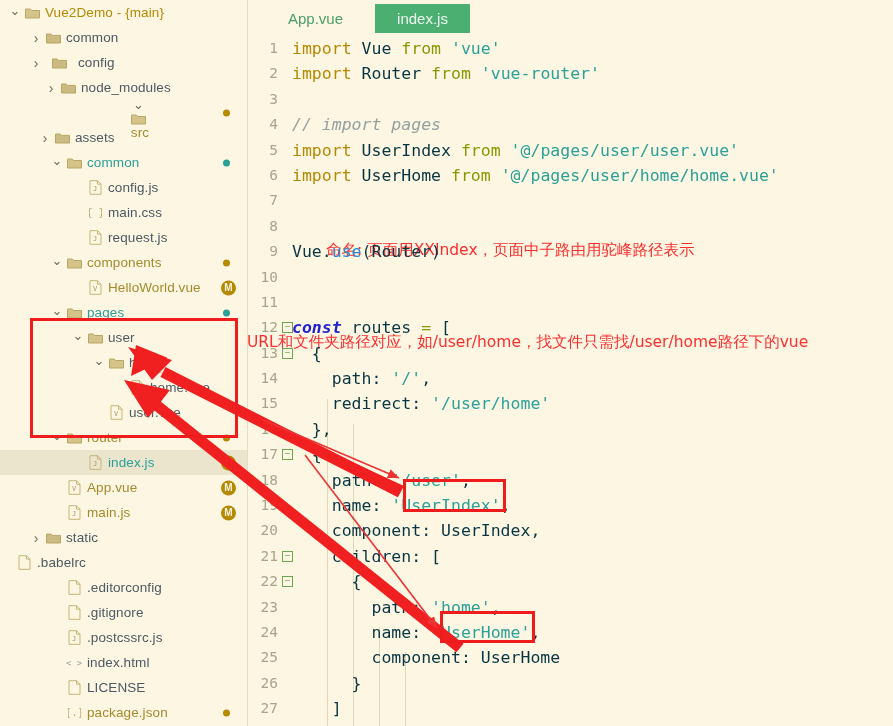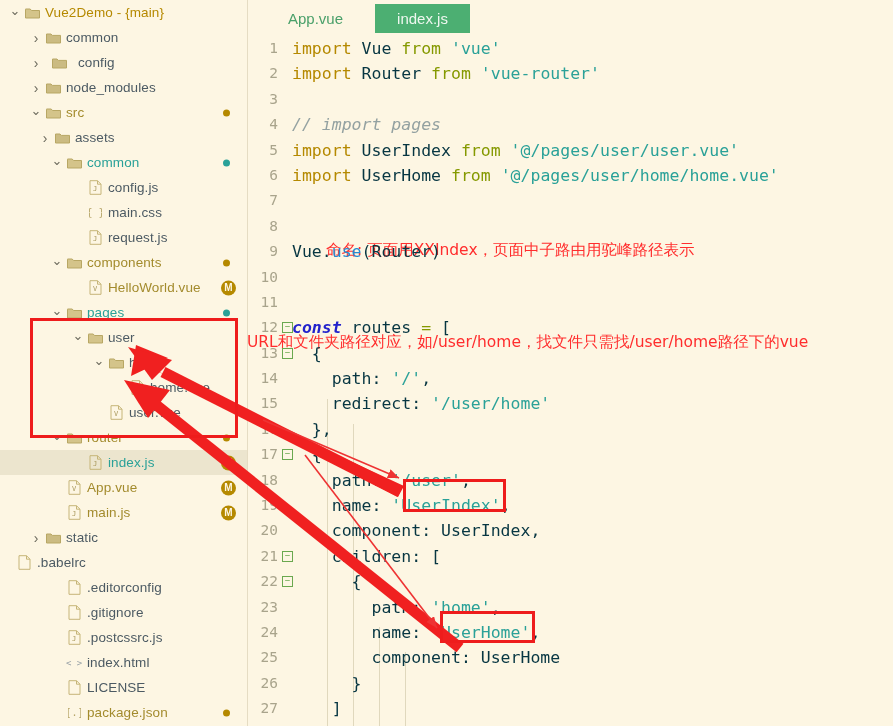--- a/index.html
+++ b/index.html
@@ -210,30 +210,30 @@
       </div>
       <div class="tree-row" style="padding-left: 29px; gap: 6px;">
         <span class="twisty closed"></span>
         <span class="ficon">
           <svg width="15" height="12" viewBox="0 0 15 12">
             <path d="M0.5 2 L5 2 L6.3 3.4 L14.5 3.4 L14.5 11 L0.5 11 Z" fill="#cbbb82" stroke="#b8a764" stroke-width="1"></path>
           </svg>
         </span>
         <span class="lbl c-folder">config</span>
       </div>
-      <div class="tree-row" style="padding-left: 29px;">
+      <div class="tree-row" style="padding-left: 44px;">
         <span class="twisty closed"></span>
         <span class="ficon">
           <svg width="15" height="12" viewBox="0 0 15 12">
             <path d="M0.5 2 L5 2 L6.3 3.4 L14.5 3.4 L14.5 11 L0.5 11 Z" fill="#cbbb82" stroke="#b8a764" stroke-width="1"></path>
           </svg>
         </span>
         <span class="lbl c-folder">node_modules</span>
       </div>
-      <div class="tree-row" style="padding-left: 29px;">
+      <div class="tree-row" style="padding-left: 29px; flex-direction: column;">
         <span class="twisty open"></span>
         <span class="ficon">
           <svg width="15" height="12" viewBox="0 0 15 12">
             <path d="M0.5 2.5 L0.5 11 L14.5 11 L14.5 3.5 L6.5 3.5 L5.2 2 L0.5 2 Z" fill="#d4c48a" stroke="#b8a764" stroke-width="1"></path>
           </svg>
         </span>
         <span class="lbl c-olive">src</span>
         <span class="dot orange"></span>
       </div>
       <div class="tree-row" style="padding-left: 38px;">

